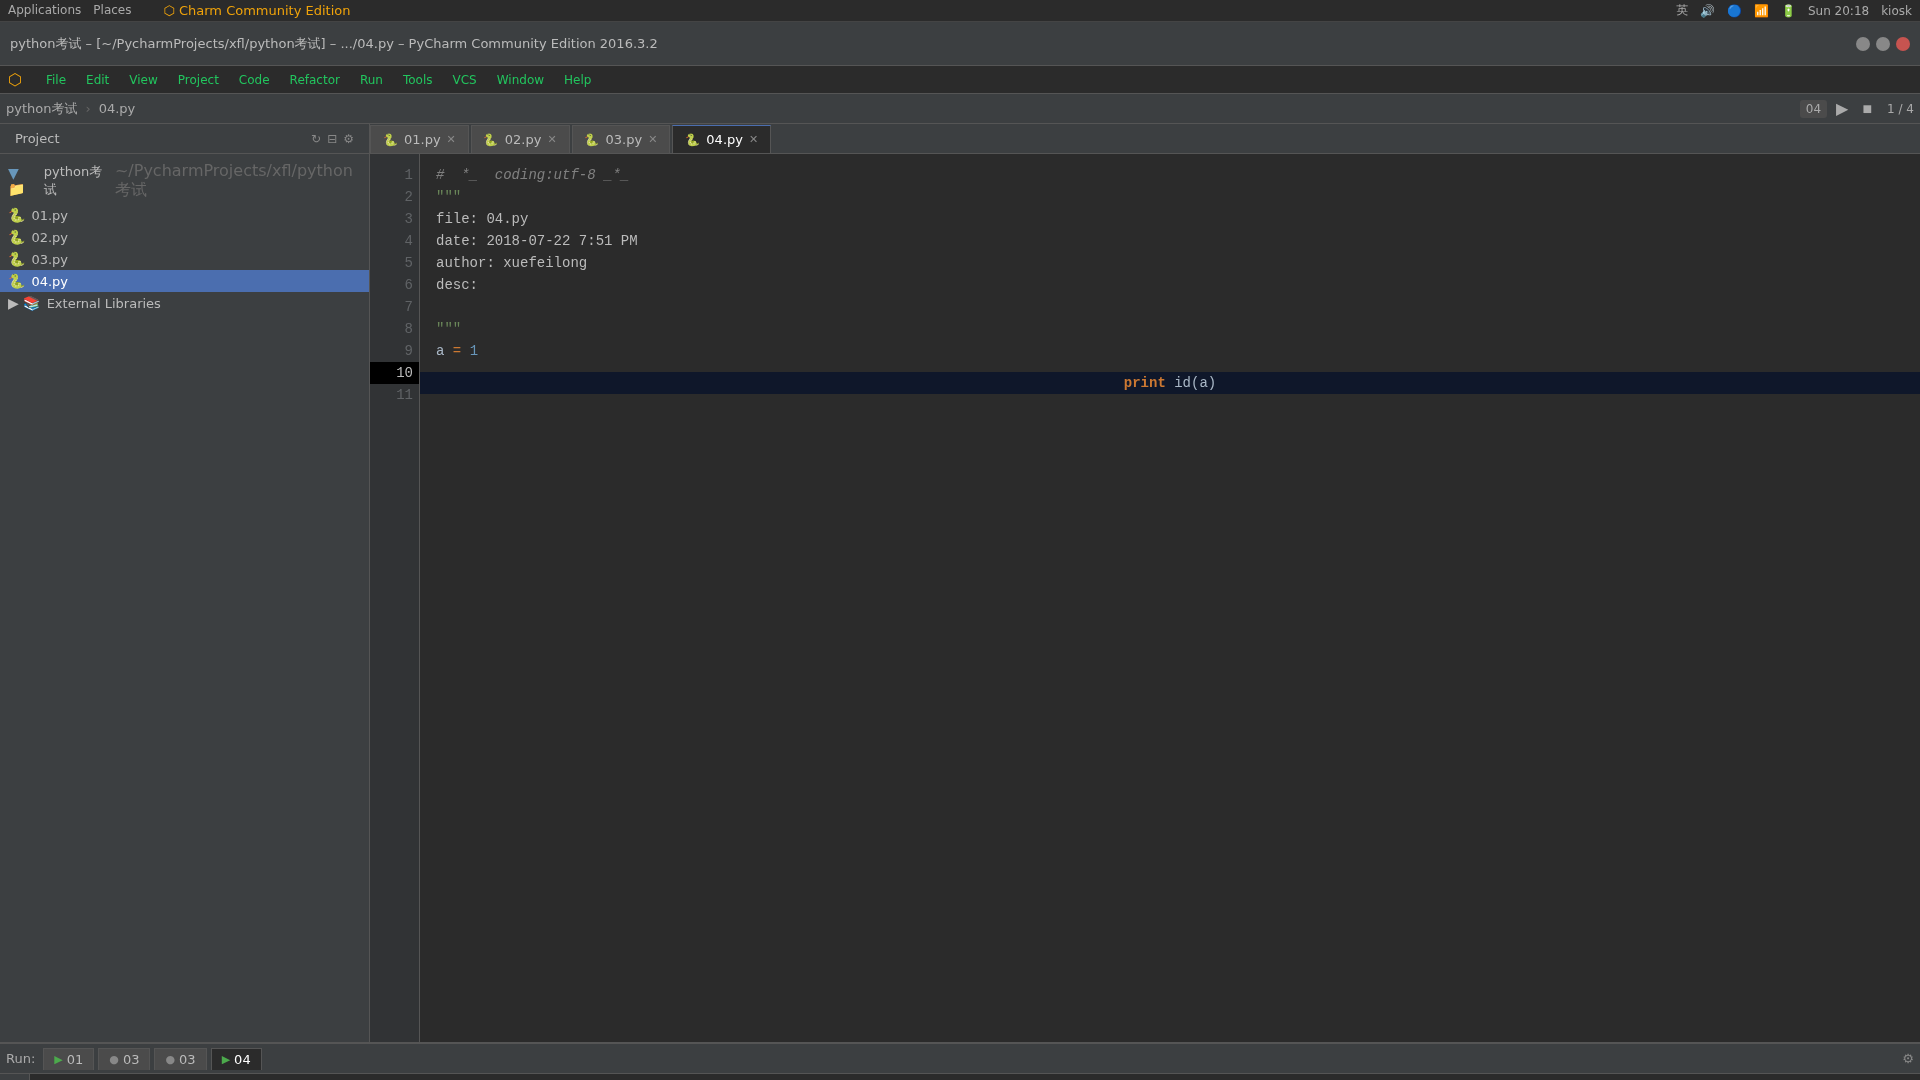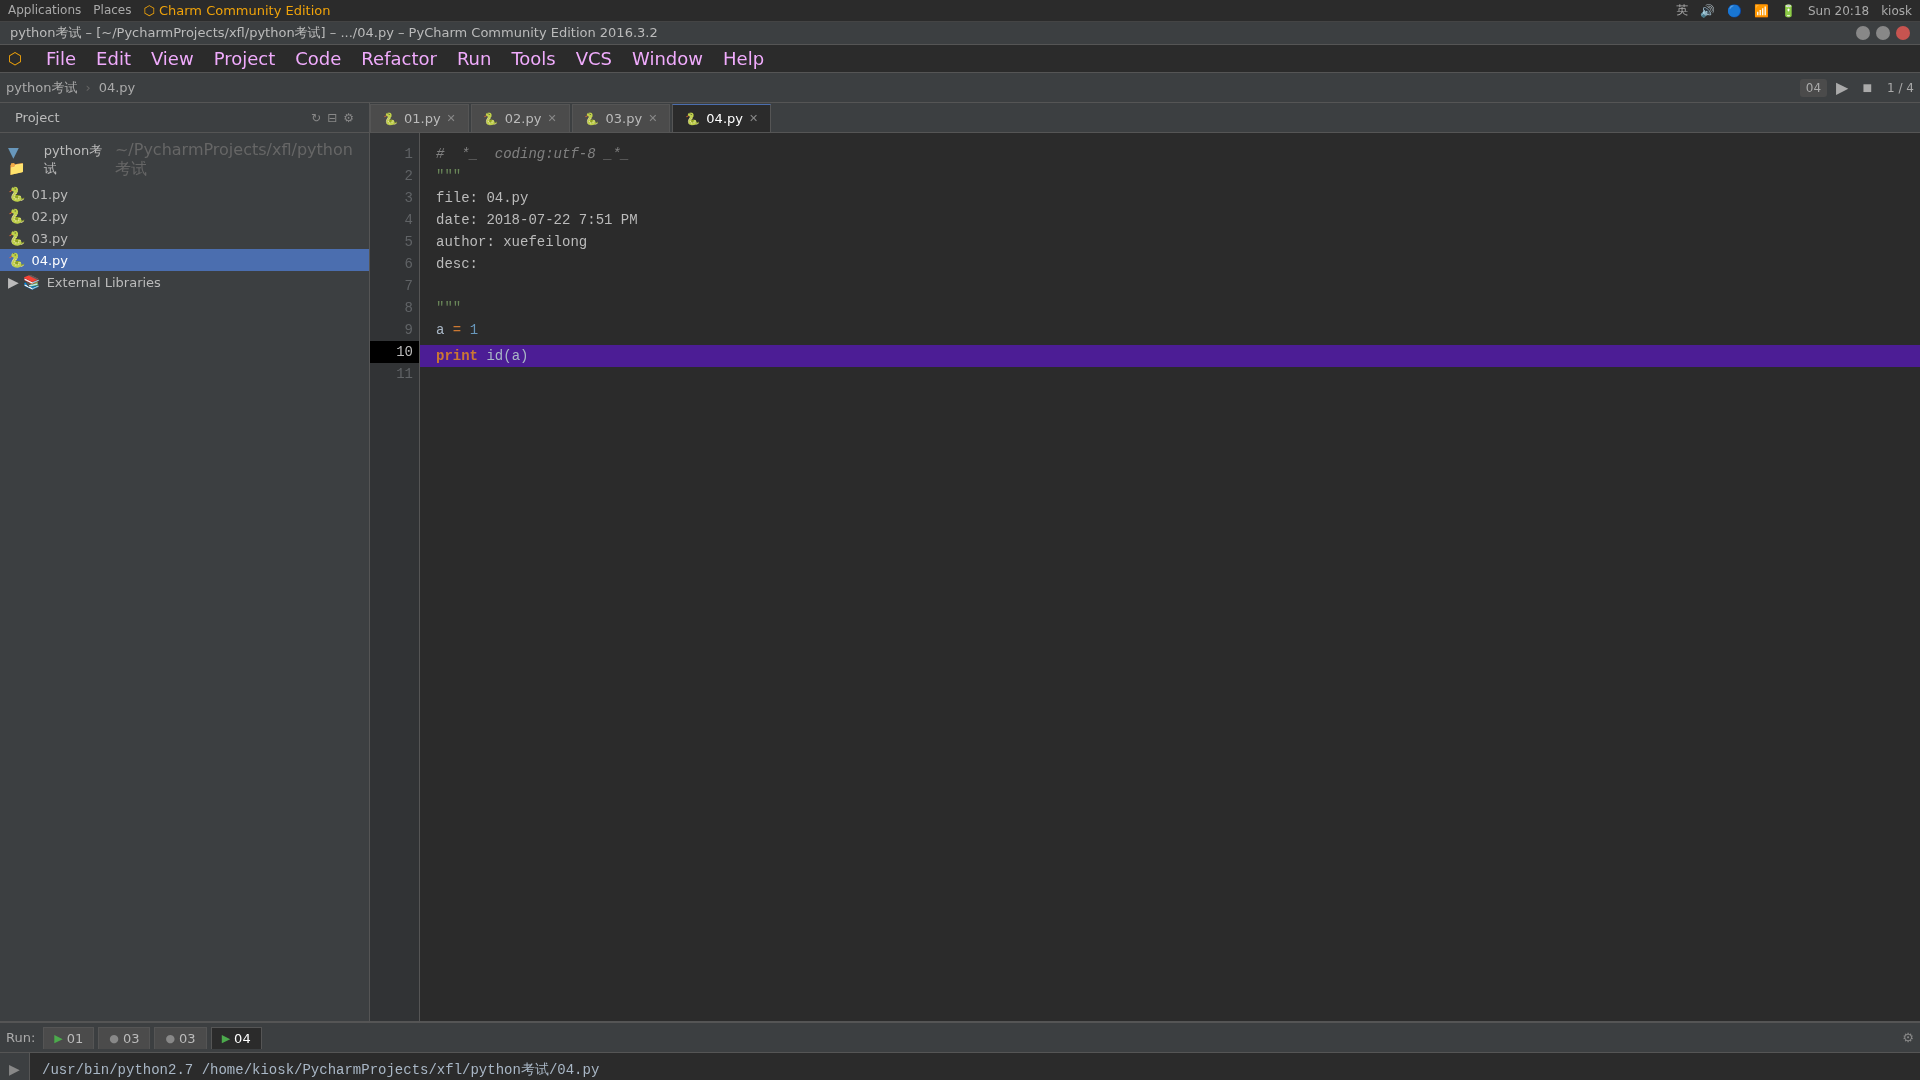--- a/index.html
+++ b/index.html
@@ -1,29 +1,29 @@
 <!DOCTYPE html>
 <html><head>
   <meta charset="utf-8">
   <style>
     * { margin: 0; padding: 0; box-sizing: border-box; }
     body { width: 1920px; height: 1080px; overflow: hidden; font-family: 'DejaVu Sans', Arial, sans-serif; font-size: 13px; background: #3c3f41; color: #a9b7c6; }
 
     
     #menubar { display: flex; align-items: center; background: #2b2b2b; height: 28px; padding: 0 8px; border-bottom: 1px solid #555; }
-    #menubar .menu-item { padding: 4px 10px; color: #f0abfc; cursor: pointer; font-size: 18px; }
+    #menubar .menu-item { padding: 4px 10px; color: #22c55e; cursor: pointer; font-size: 12px; }
     #app-logo { display: flex; align-items: center; margin-right: 10px; }
 
     
     #sysbar { display: flex; justify-content: space-between; align-items: center; background: #2b2b2b; height: 22px; padding: 0 8px; border-bottom: 1px solid #444; }
     #sysbar-left { display: flex; gap: 12px; color: #aaa; font-size: 12px; }
     #sysbar-right { display: flex; gap: 12px; color: #aaa; font-size: 12px; align-items: center; }
 
     
-    #titlebar { background: #3c3f41; height: 23px; display: flex; align-items: center; justify-content: space-between; padding: 0 10px; border-bottom: 1px solid #555; }
+    #titlebar { background: #3c3f41; height: 44px; display: flex; align-items: center; justify-content: space-between; padding: 0 10px; border-bottom: 1px solid #555; }
     #titlebar-controls { display: flex; gap: 6px; }
     #titlebar-controls .ctrl-btn { width: 14px; height: 14px; border-radius: 50%; cursor: pointer; border: none; }
 
     
     #toolbar2 { background: #3c3f41; height: 30px; display: flex; align-items: center; padding: 0 6px; border-bottom: 1px solid #555; gap: 4px; }
     #toolbar2 .breadcrumb { color: #aaa; font-size: 13px; }
     #toolbar2 .breadcrumb-sep { color: #666; margin: 0 4px; }
     #toolbar2 .run-controls { margin-left: auto; display: flex; gap: 4px; align-items: center; }
     #toolbar2 .run-btn { background: none; border: none; color: #aaa; cursor: pointer; font-size: 16px; padding: 2px 5px; }
     #toolbar2 .tab-nav { color: #aaa; font-size: 12px; padding: 2px 6px; background: #4b4b4b; border-radius: 3px; }
@@ -70,21 +70,21 @@
     #run-output { flex: 1; padding: 8px 12px; font-family: 'Courier New', monospace; font-size: 14px; overflow-y: auto; }
     .output-cmd { color: #a9b7c6; }
   </style>
 </head>
 <body>
 
 <div id="sysbar">
   <div id="sysbar-left">
     <span class="menu-item">Applications</span>
     <span class="menu-item">Places</span>
-    <span style="color:#f0a30a; font-size:13px;">⬡ Charm Community Edition</span>
+    <span style="color:#f0a30a; font-size:13px;margin-left:20px;">⬡ Charm Community Edition</span>
   </div>
   <div id="sysbar-right">
     <span>英</span>
     <span>🔊</span>
     <span>🔵</span>
     <span>📶</span>
     <span>🔋</span>
     <span>Sun 20:18</span>
     <span>kiosk</span>
   </div>
@@ -207,21 +207,21 @@
       </div>
       <div id="code-content"><span class="comment">#  *_  coding:utf-8 _*_</span>
 <span class="string">"""</span>
 <span style="color:#bbb;">file: 04.py</span>
 <span style="color:#bbb;">date: 2018-07-22 7:51 PM</span>
 <span style="color:#bbb;">author: xuefeilong</span>
 <span style="color:#bbb;">desc:</span>
 
 <span class="string">"""</span>
 <span style="color:#a9b7c6;">a </span><span style="color:#cc7832;">=</span><span style="color:#a9b7c6;"> </span><span class="number">1</span>
-<span style="display:block; background:#4c1d95; margin: 4px -16px; padding: 0 16px;"><span class="kw">print</span> <span style="color:#a9b7c6;">id(a)</span></span>
+<span style="display:block; background:#0f172a; margin: 10px -16px; padding: 0 16px; text-align: center;"><span class="kw">print</span> <span style="color:#a9b7c6;">id(a)</span></span>
 </div>
     </div>
   </div>
 </div>
 
 <div id="run-panel">
   <div id="run-tabs">
     <div id="run-tabs-left">
       <span style="color:#aaa; font-size:13px; margin-right:4px;">Run:</span>
       <div class="run-tab">

